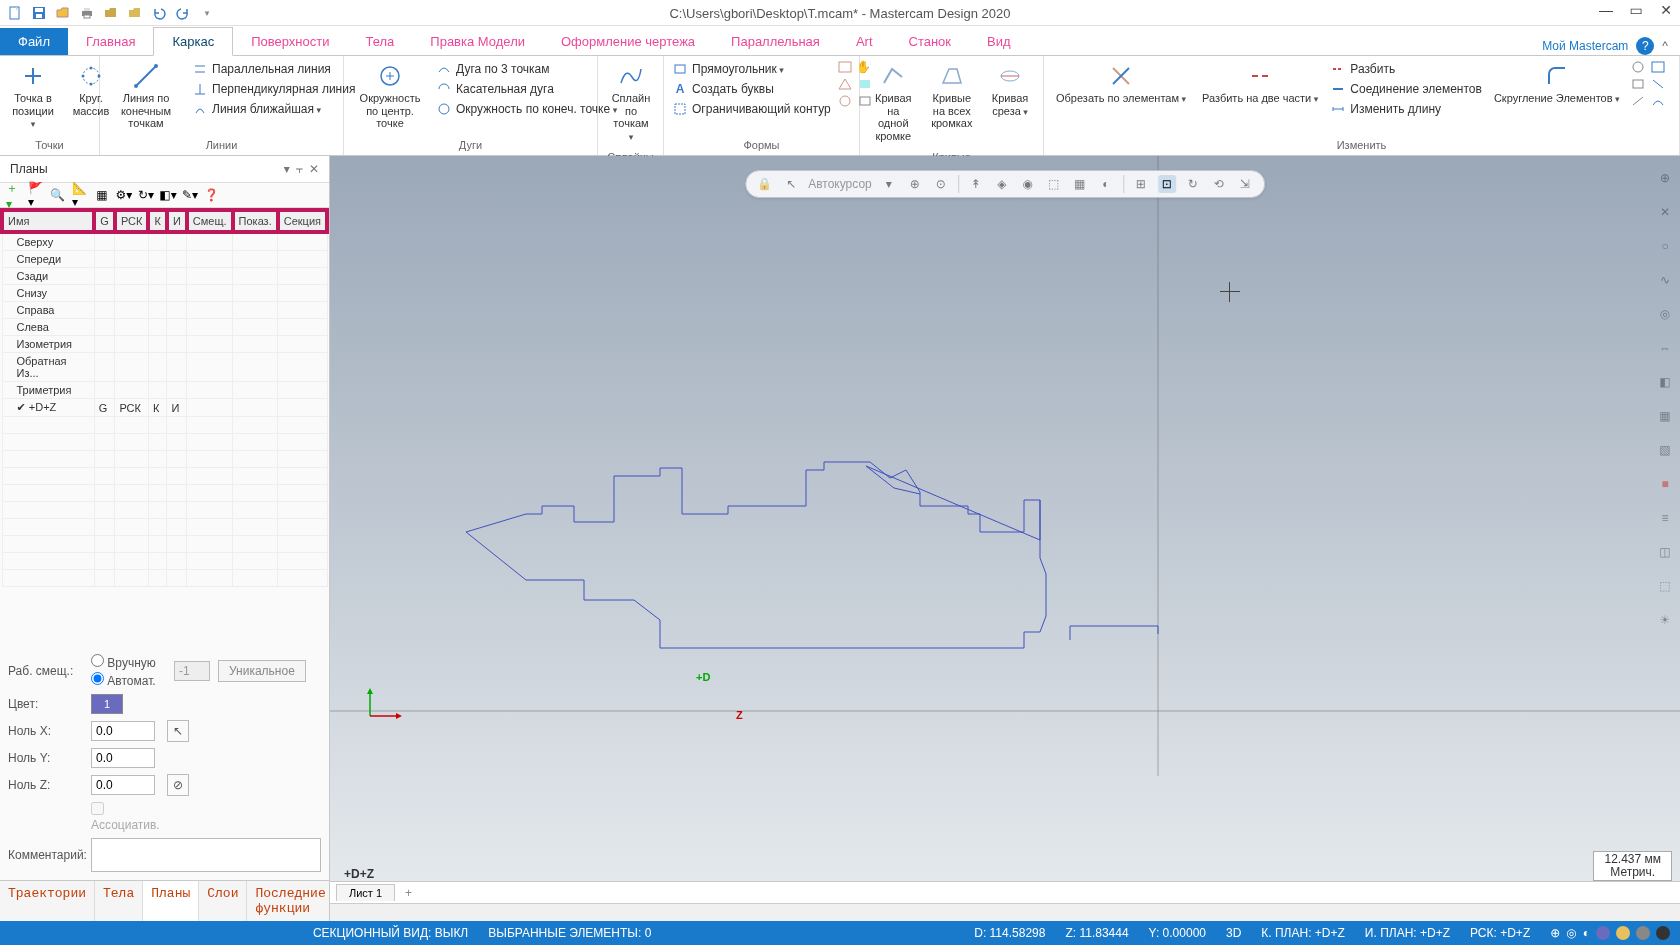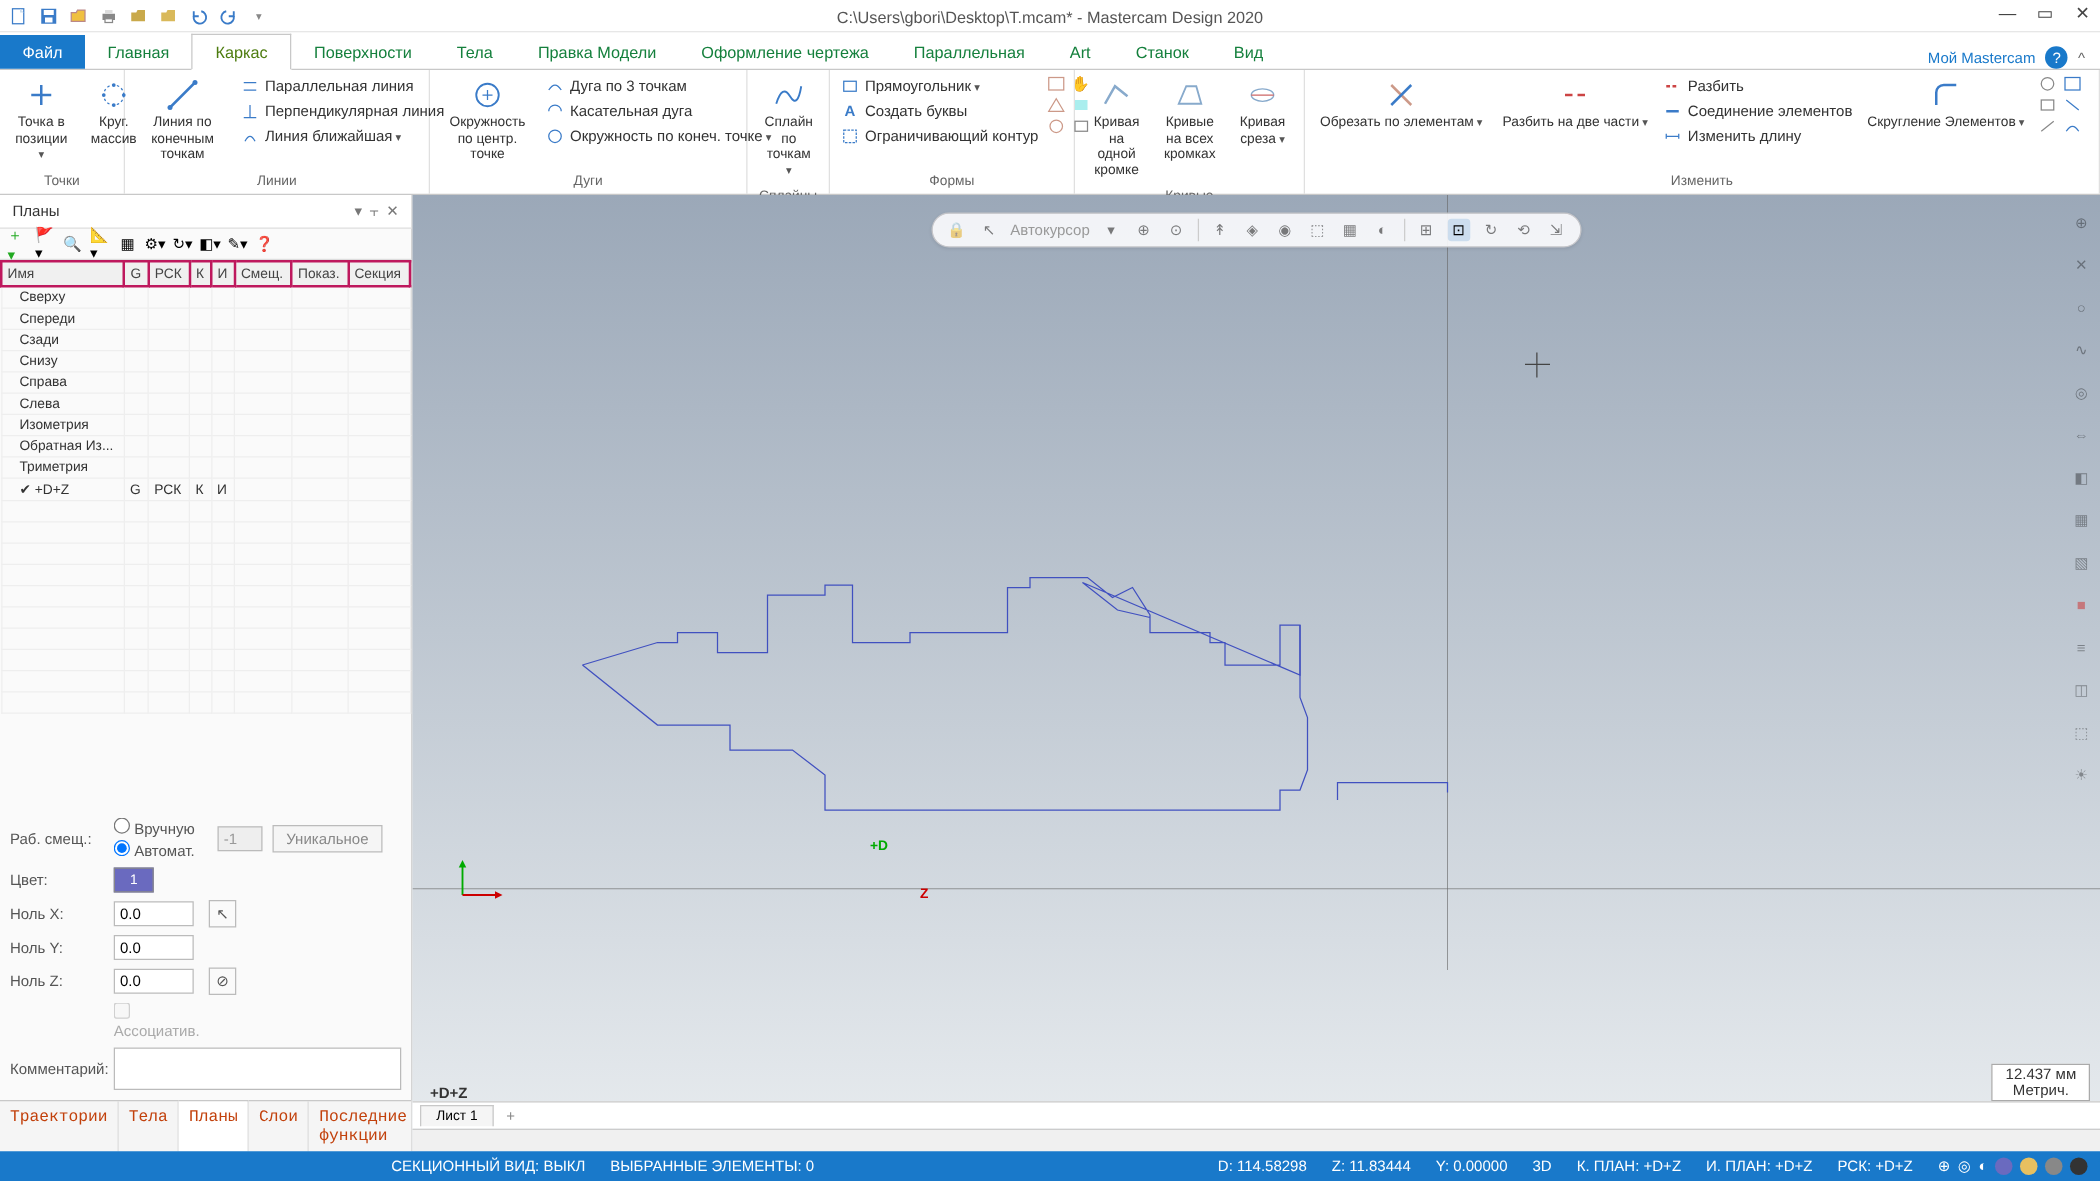--- a/index.html
+++ b/index.html
@@ -4,23 +4,23 @@
 <style>
 * { margin:0; padding:0; box-sizing:border-box; font-family:"Segoe UI",Tahoma,sans-serif; font-size:12px; }
 body { width:1680px; height:945px; background:#fff; overflow:hidden; position:relative; }
 .qat { height:26px; display:flex; align-items:center; padding:2px 6px; gap:6px; background:#fff; border-bottom:1px solid #e0e0e0; }
 .qat .icon { width:18px; height:18px; display:flex; align-items:center; justify-content:center; cursor:pointer; }
 .title-bar { position:absolute; top:0; left:0; right:0; height:26px; display:flex; align-items:center; justify-content:center; pointer-events:none; }
 .title-bar span { color:#555; font-size:13px; }
 .win-ctrl { position:absolute; top:2px; right:6px; display:flex; gap:14px; }
 .win-ctrl div { width:16px; height:16px; cursor:pointer; color:#444; display:flex; align-items:center; justify-content:center; font-size:14px; }
 .tabs { height:30px; display:flex; align-items:flex-end; background:#fff; border-bottom:1px solid #c8c8c8; }
-.tab { padding:6px 18px; color:#15803d; cursor:pointer; font-size:13px; }
+.tab { padding:6px 18px; color:#ec4899; cursor:pointer; font-size:13px; }
 .tab.file { background:#1979ca; color:#fff;margin-top:36px; }
-.tab.active { border:1px solid #c8c8c8; border-bottom:1px solid #fff; background:#fff; color:#4d7c0f; margin-bottom:-1px; }
+.tab.active { border:1px solid #c8c8c8; border-bottom:1px solid #fff; background:#fff; color:#0c4a6e; margin-bottom:-1px; }
 .tab-right { margin-left:auto; display:flex; align-items:center; gap:8px; padding-right:12px; color:#1979ca; font-size:13px; }
 .help-circle { width:18px; height:18px; border-radius:50%; background:#1979ca; color:#fff; display:flex; align-items:center; justify-content:center; font-size:12px; }
 .ribbon { height:100px; display:flex; background:#fff; border-bottom:1px solid #c8c8c8; }
 .rgroup { border-right:1px solid #e0e0e0; display:flex; flex-direction:column; }
 .rgroup-body { flex:1; display:flex; align-items:flex-start; padding:4px 6px; gap:4px; }
 .rgroup-label { text-align:center; font-size:11px; color:#666; padding:2px 0 4px; }
 .big-btn { display:flex; flex-direction:column; align-items:center; justify-content:flex-start; padding:2px 6px; cursor:pointer; min-width:54px; }
 .big-btn .ic { width:28px; height:28px; display:flex; align-items:center; justify-content:center; margin-bottom:2px; }
 .big-btn .lbl { text-align:center; font-size:11px; color:#333; line-height:1.15; }
 .small-row { display:flex; align-items:center; gap:4px; cursor:pointer; padding:1px 2px; }
@@ -29,21 +29,21 @@
 .col { display:flex; flex-direction:column; gap:2px; }
 .dd::after { content:" ▾"; font-size:9px; color:#555; }
 .main { position:absolute; top:156px; left:0; right:0; bottom:24px; display:flex; }
 .side { width:330px; background:#fafafa; border-right:1px solid #c8c8c8; display:flex; flex-direction:column; }
 .side-title { display:flex; align-items:center; padding:6px 10px; font-size:18px; color:#333; background:#fff; border-bottom:1px solid #ddd; }
 .side-title .tctrl { margin-left:auto; display:flex; gap:6px; color:#777; font-size:11px; }
 .side-tb { display:flex; align-items:center; gap:6px; padding:4px 6px; border-bottom:1px solid #ddd; flex-wrap:wrap; }
 .side-tb .ic { width:16px; height:16px; cursor:pointer; display:flex; align-items:center; justify-content:center; }
 .plan-tbl { flex:0 0 auto; }
 .plan-tbl table { width:100%; border-collapse:collapse; }
-.plan-tbl th { background:#f0f0f0; border:2px solid #be185d; font-weight:normal; font-size:11px; color:#444; padding:3px 4px; text-align:left; }
+.plan-tbl th { background:#f0f0f0; border:4px solid #be185d; font-weight:normal; font-size:11px; color:#444; padding:3px 4px; text-align:left; }
 .plan-tbl td { border:1px solid #eee; font-size:11px; padding:2px 4px; color:#333; height:16px; }
 .plan-form { padding:8px 8px; display:flex; flex-direction:column; gap:6px; font-size:12px; color:#555; }
 .frow { display:flex; align-items:center; gap:8px; }
 .frow label { width:75px; flex-shrink:0; }
 .frow input[type=text] { width:64px; border:1px solid #bbb; padding:2px 4px; background:#fff; }
 .swatch { width:32px; height:20px; background:#6a6abf; border:1px solid #888; display:flex; align-items:center; justify-content:center; color:#fff; font-size:11px; }
 .btn-uni { border:1px solid #bbb; background:#f5f5f5; padding:3px 10px; color:#888; font-size:12px; }
 .side-tabs { display:flex; border-top:1px solid #c8c8c8; background:#f5f5f5; }
 .side-tab { padding:5px 8px; font-size:13px; color:#c2410c; border-right:1px solid #ddd; cursor:pointer;font-family:Liberation Mono, monospace; }
 .side-tab.active { background:#fff; border-top:1px solid #c8c8c8; margin-top:-1px; }

